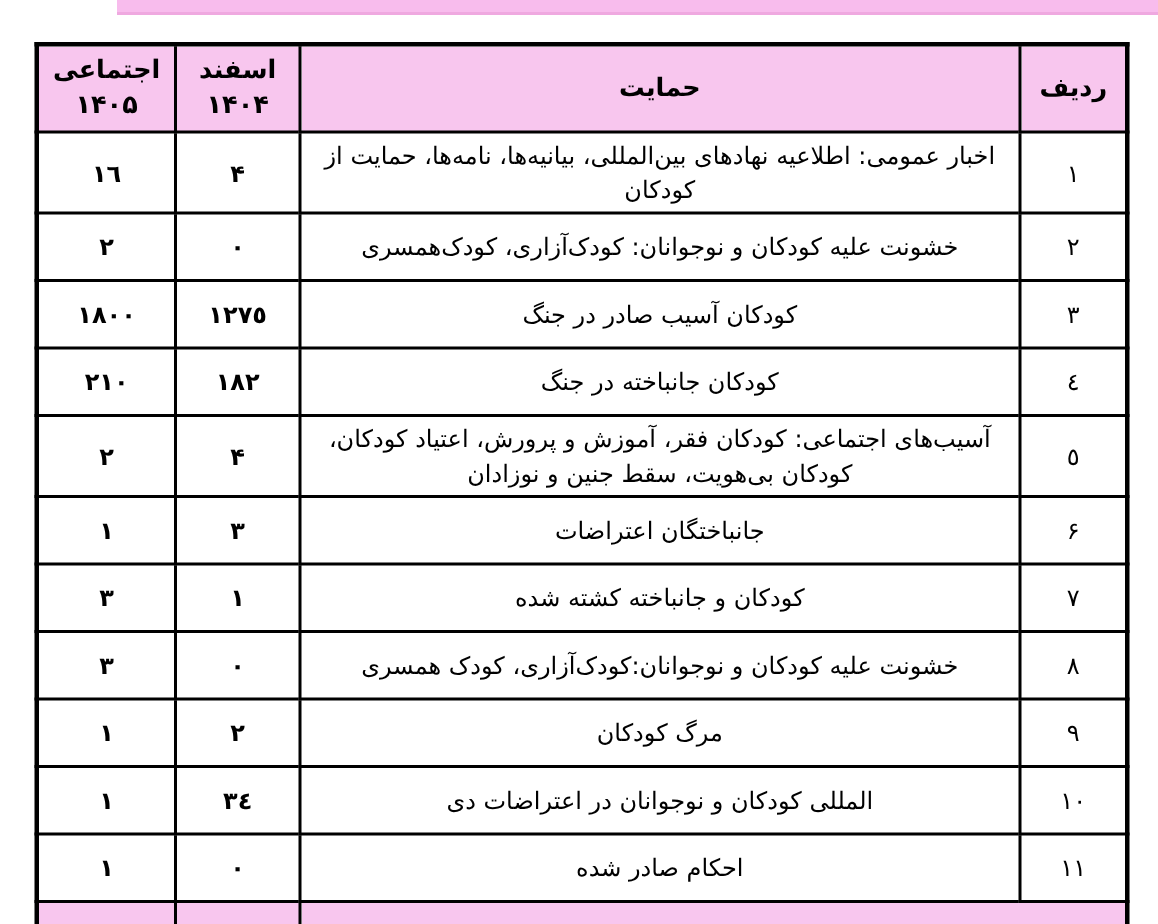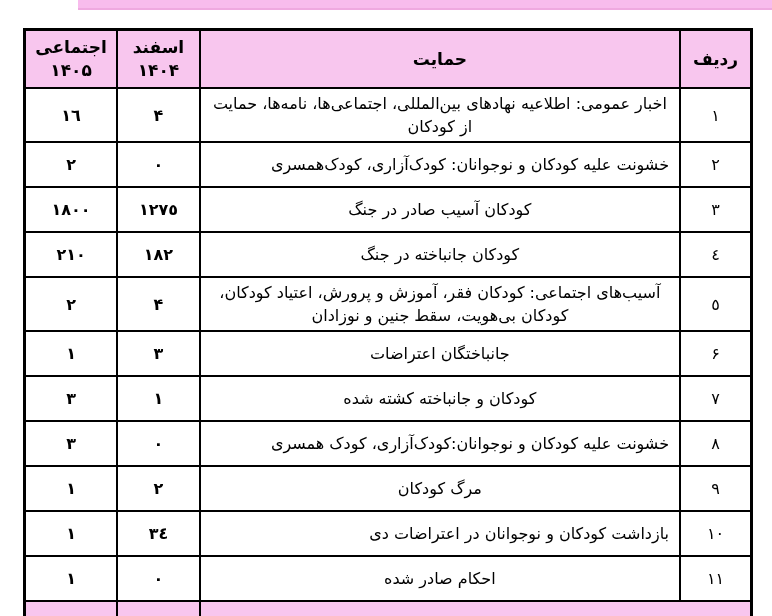--- a/index.html
+++ b/index.html
@@ -58,21 +58,21 @@
     font-size:16px;
     font-weight:normal;
     padding:2px 4px;
   }
   .subject-cell{
     font-size:16px;
     line-height:23px;
     padding:3px 10px;
   }
   .align-center{ text-align:center; }
-  .align-left{ text-align:right; }
+  .align-left{ text-align:center; }
   .value-cell{
     text-align:center;
     font-size:16px;
     font-weight:600;
     letter-spacing:3px;
     padding:2px 2px;
   }
 
   tfoot td{
     background:#f8c6ee;
@@ -115,21 +115,21 @@
         </th>
         <th>
           <div>اجتماعی</div>
           <div class="hdr-year">۱۴۰۵</div>
         </th>
       </tr>
     </thead>
     <tbody id="rows-body">
         <tr>
     <td class="rank-cell">۱</td>
-    <td class="subject-cell align-center">اخبار عمومی: اطلاعیه نهادهای بین‌المللی، اجتماعی‌ها، نامه‌ها، حمایت از کودکان</td>
+    <td class="subject-cell align-center">اخبار عمومی: اطلاعیه نهادهای بین‌المللی، بیانیه‌ها، نامه‌ها، حمایت از کودکان</td>
     <td class="value-cell">۴</td>
     <td class="value-cell">۱٦</td>
   </tr>
         <tr>
     <td class="rank-cell">۲</td>
     <td class="subject-cell align-left">خشونت علیه کودکان و نوجوانان: کودک‌آزاری، کودک‌همسری</td>
     <td class="value-cell">۰</td>
     <td class="value-cell">۲</td>
   </tr>
         <tr>
@@ -169,21 +169,21 @@
     <td class="value-cell">۳</td>
   </tr>
         <tr>
     <td class="rank-cell">۹</td>
     <td class="subject-cell align-center">مرگ کودکان</td>
     <td class="value-cell">۲</td>
     <td class="value-cell">۱</td>
   </tr>
         <tr>
     <td class="rank-cell">۱۰</td>
-    <td class="subject-cell align-left">بازداشت کودکان و نوجوانان در اعتراضات دی</td>
+    <td class="subject-cell align-left">المللی کودکان و نوجوانان در اعتراضات دی</td>
     <td class="value-cell">۳٤</td>
     <td class="value-cell">۱</td>
   </tr>
         <tr>
     <td class="rank-cell">۱۱</td>
     <td class="subject-cell align-center">احکام صادر شده</td>
     <td class="value-cell">۰</td>
     <td class="value-cell">۱</td>
   </tr>
       </tbody>

